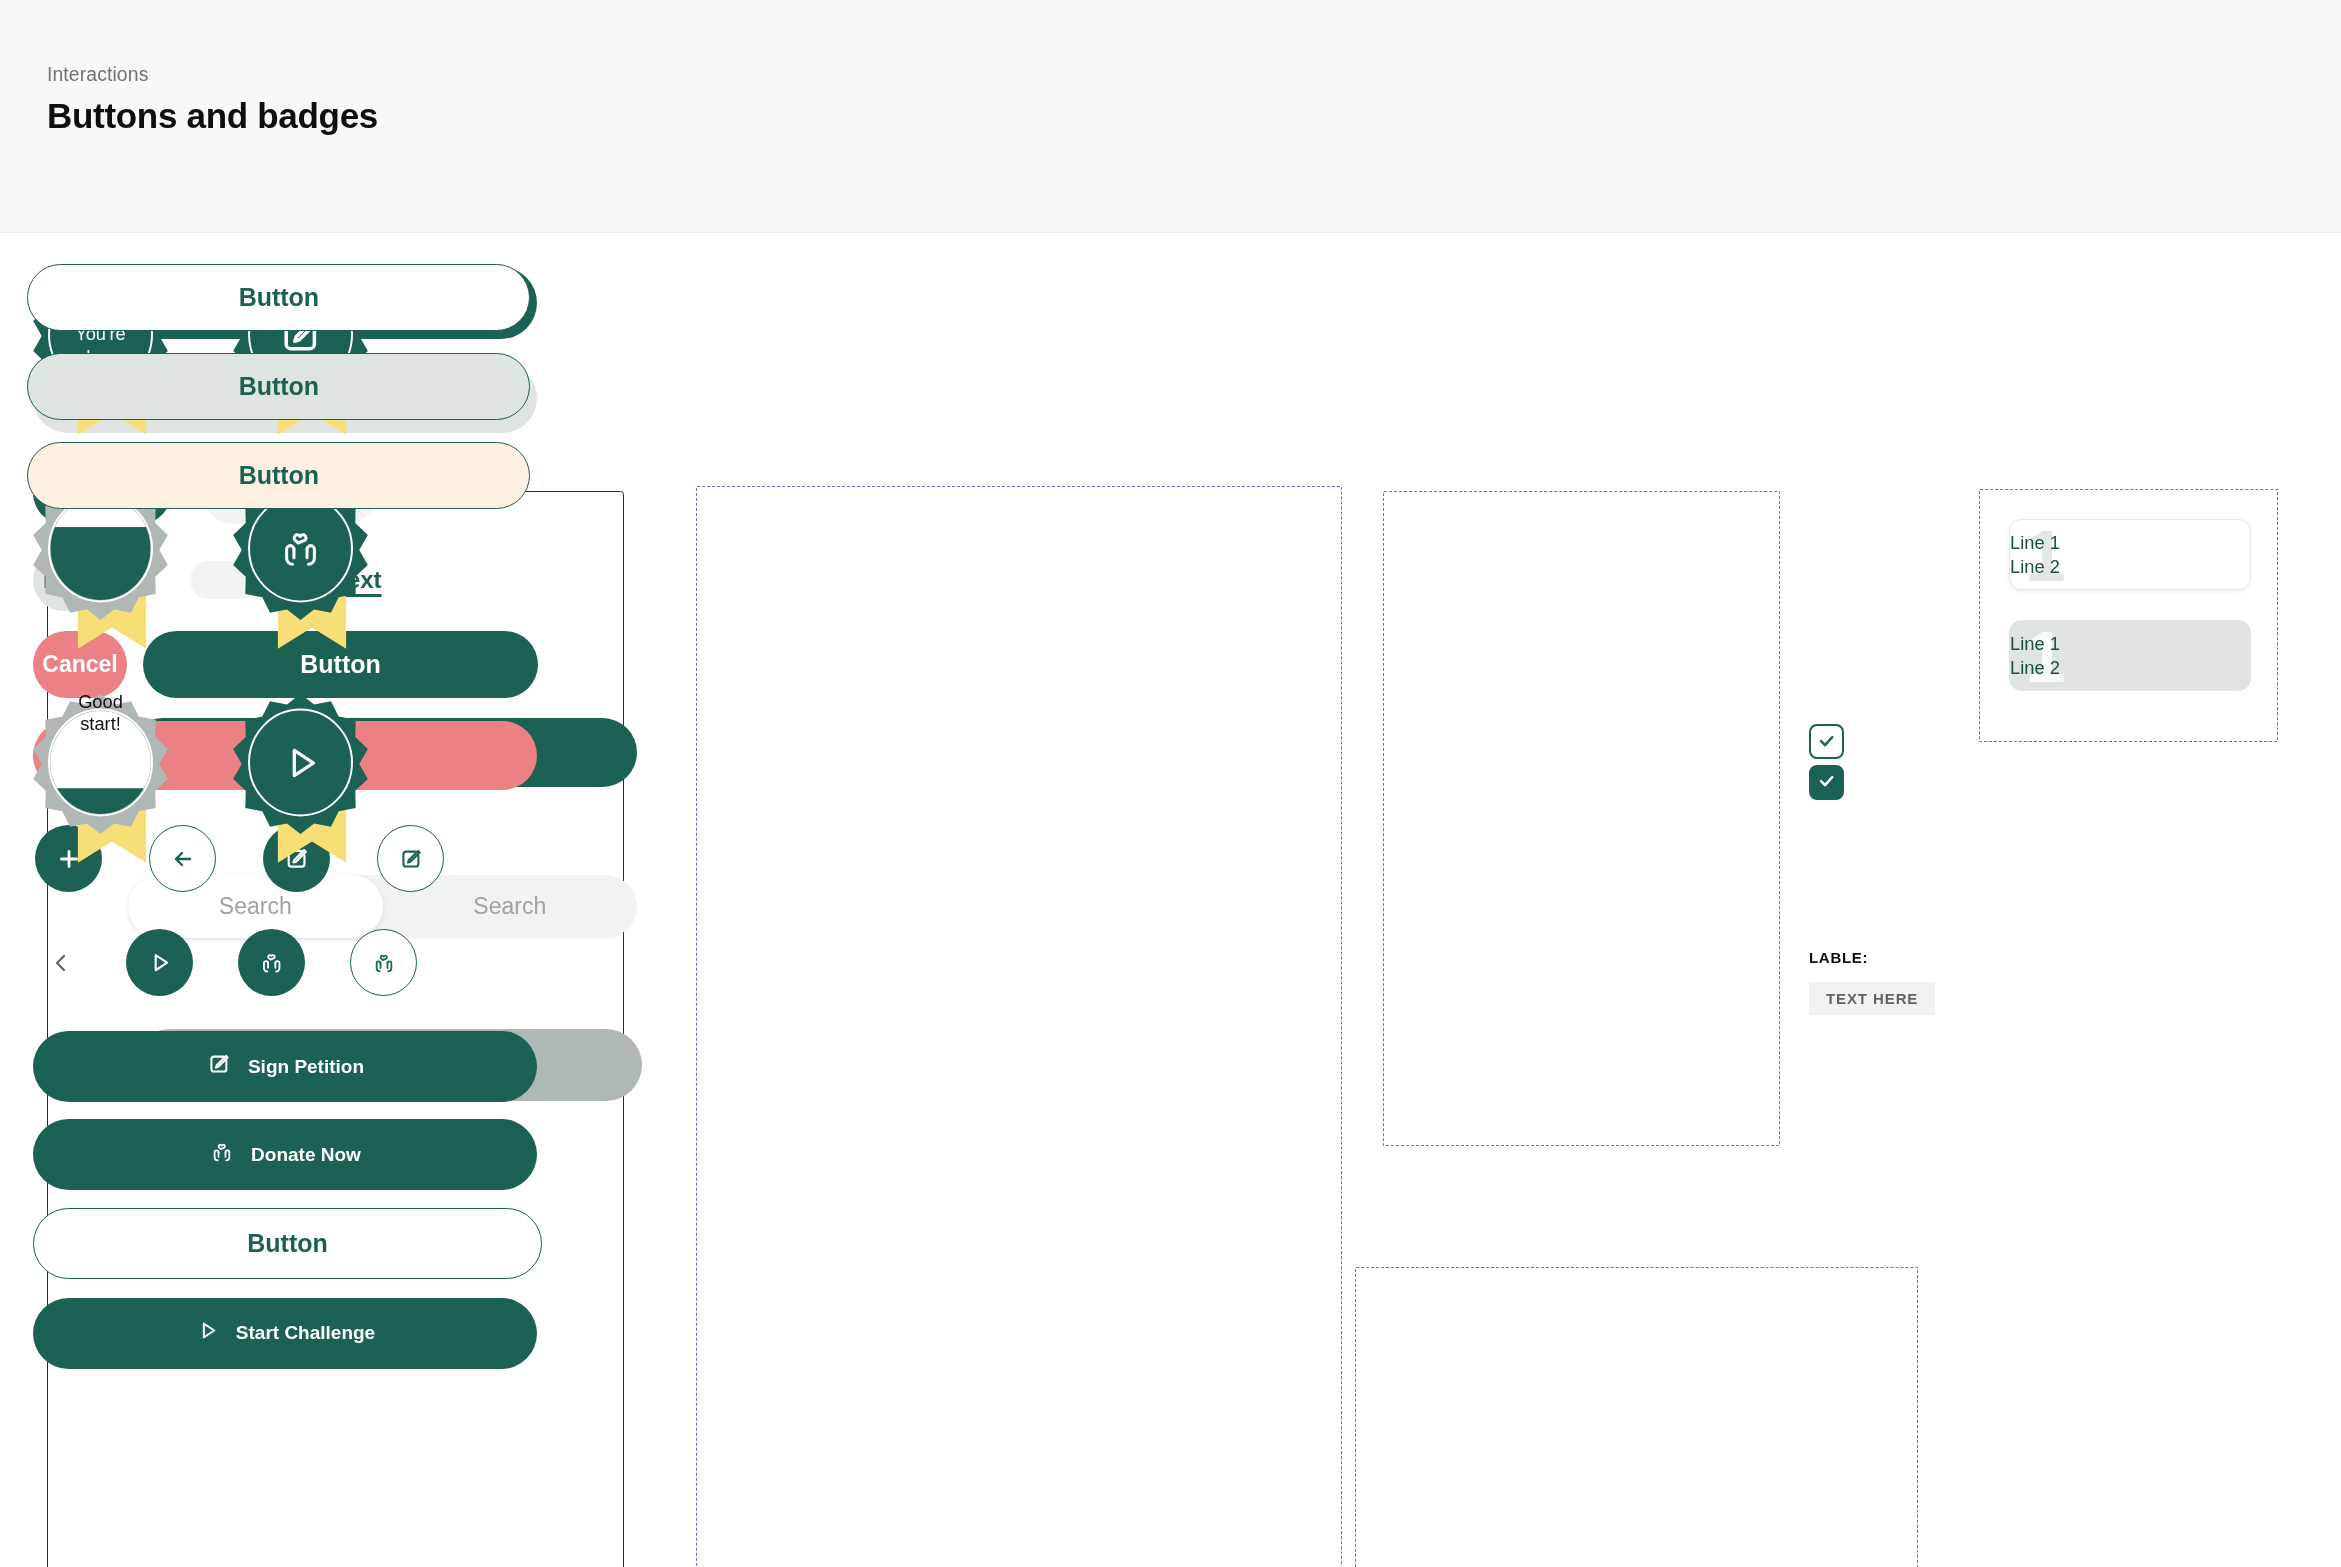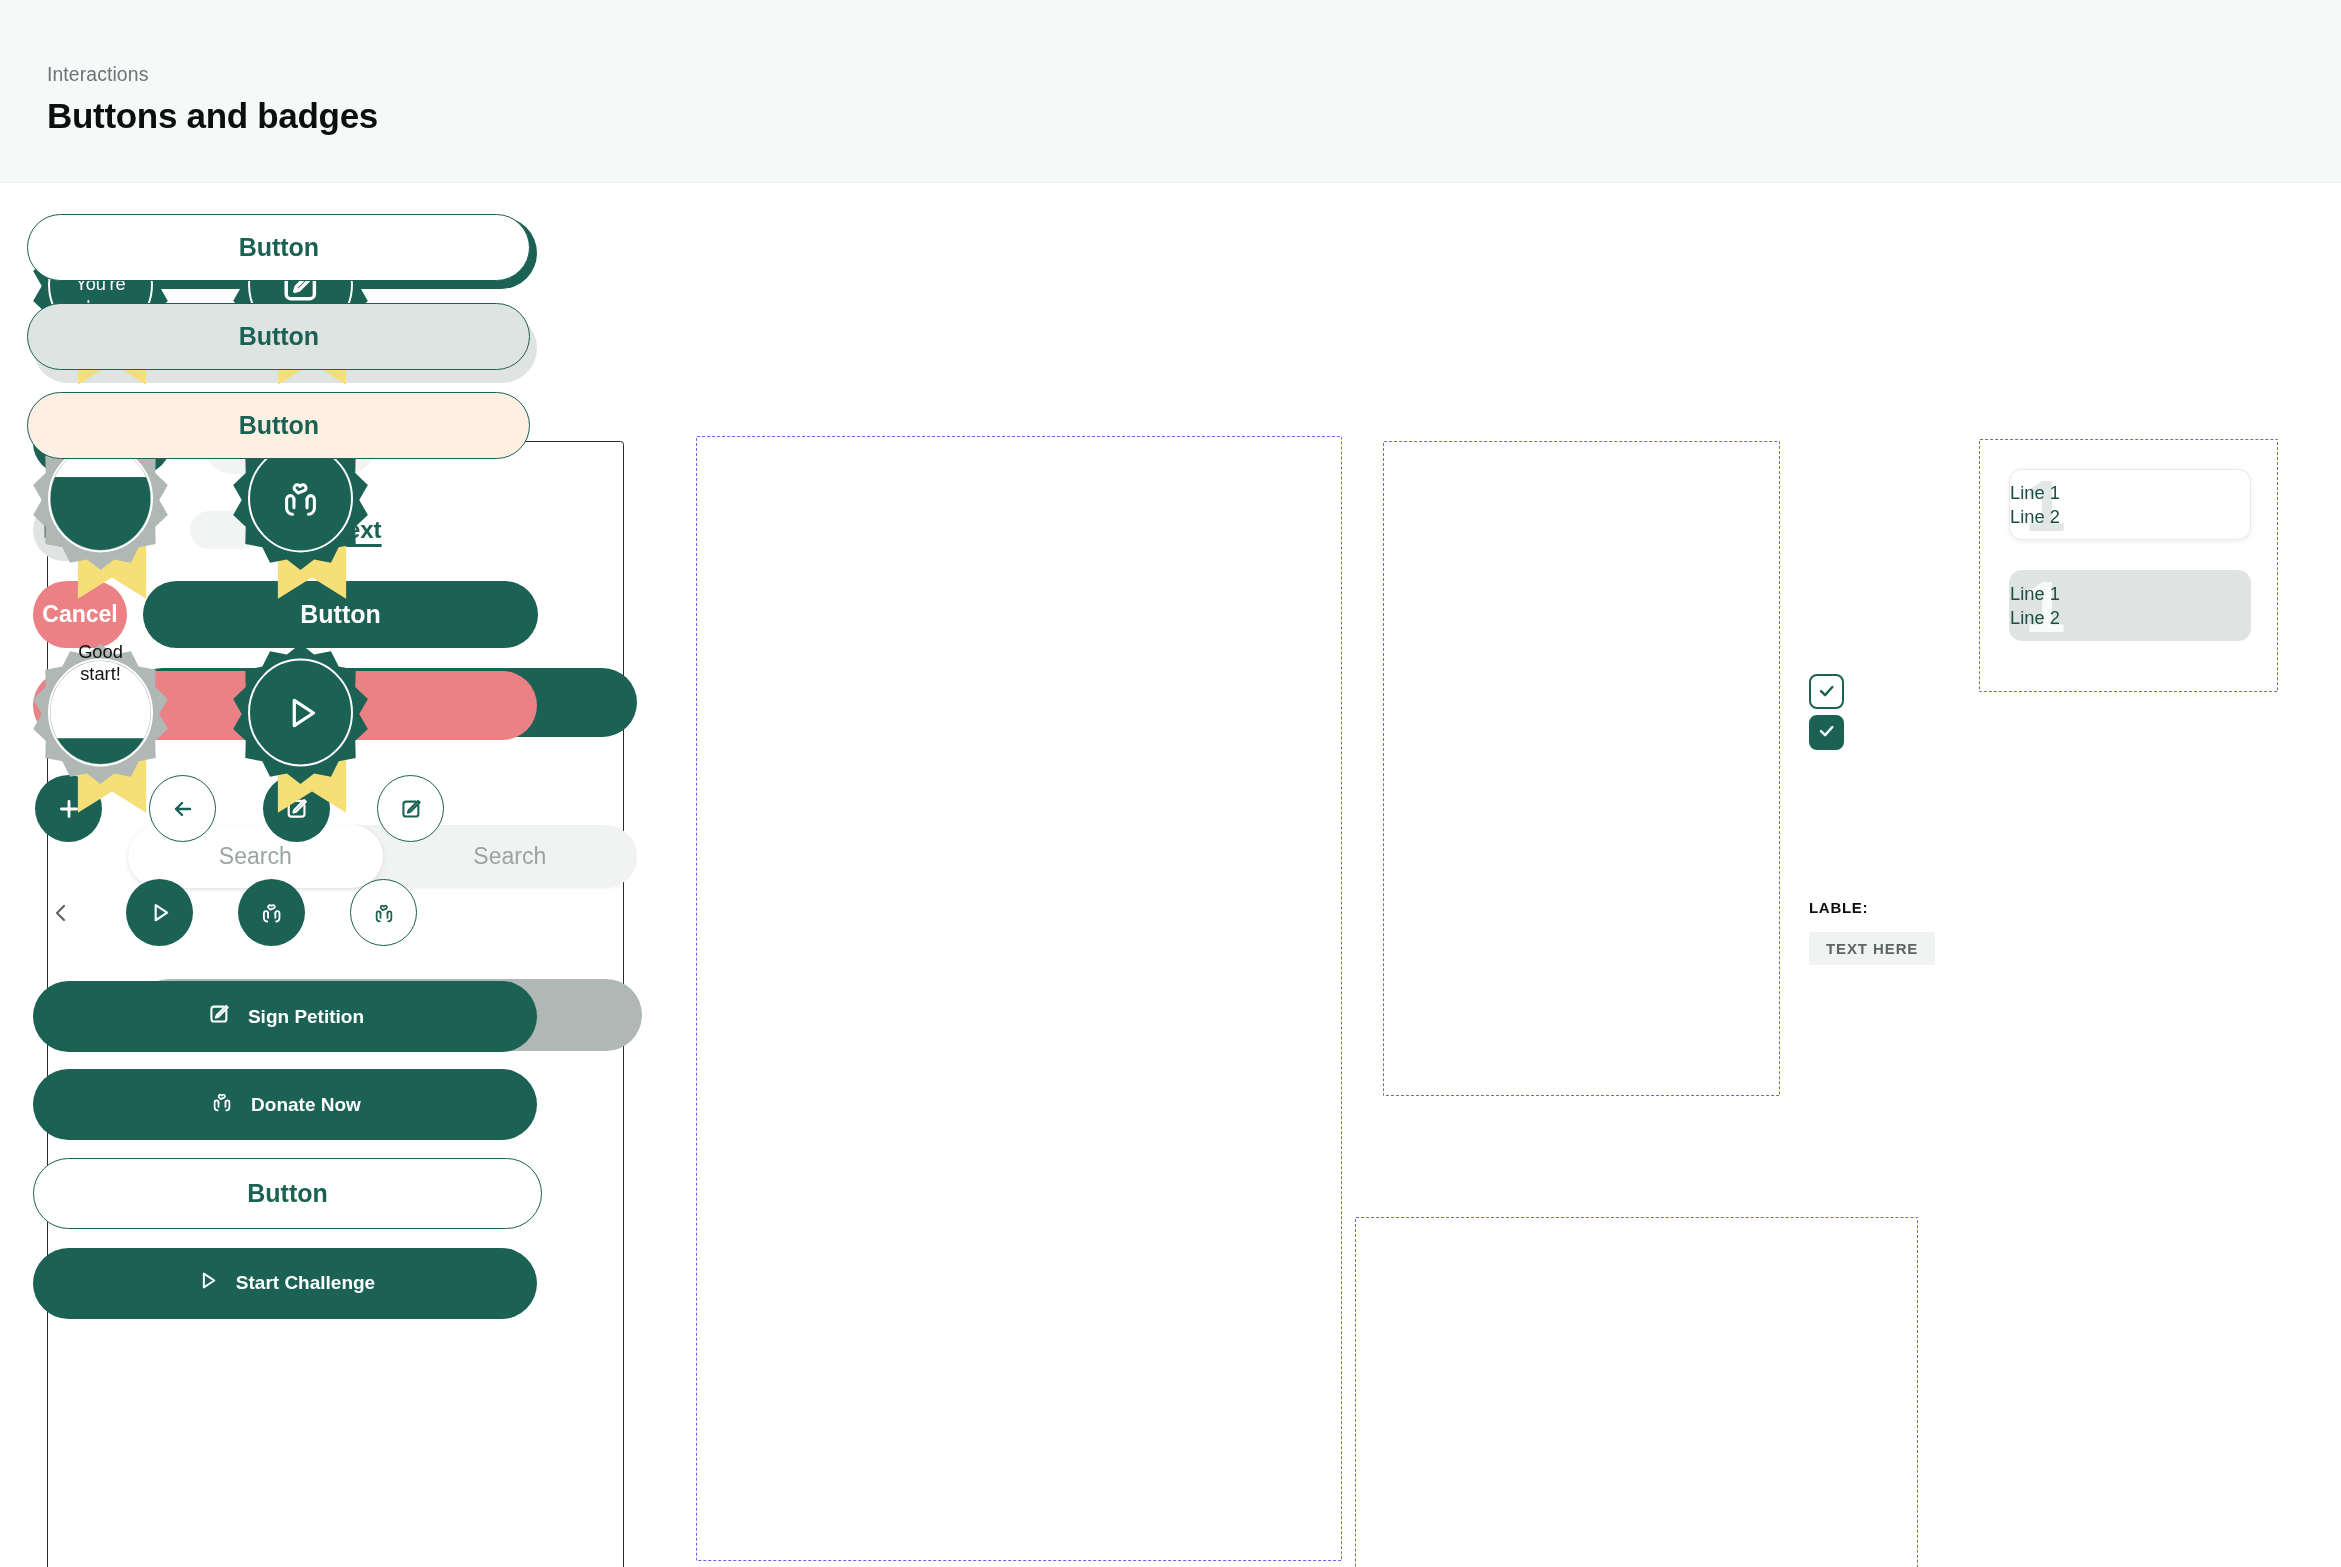--- a/index.html
+++ b/index.html
@@ -6,21 +6,21 @@
   html, body { width: 2342px; height: 1568px; }
   body {
     font-family: "Liberation Sans", sans-serif;
     background: #ffffff;
     color: #111;
     -webkit-font-smoothing: antialiased;
   }
 
   
   .page-header {
-    height: 183px;
+    height: 233px;
     background: #f7f8f8;
     border-bottom: 1.1px solid #eceded;
     padding: 63px 11px 0 47px;
   }
   .breadcrumb {
     font-size: 19.4px;
     color: #6b7575;
     letter-spacing: 0.1px;
     margin-bottom: 10.3px;
   }

